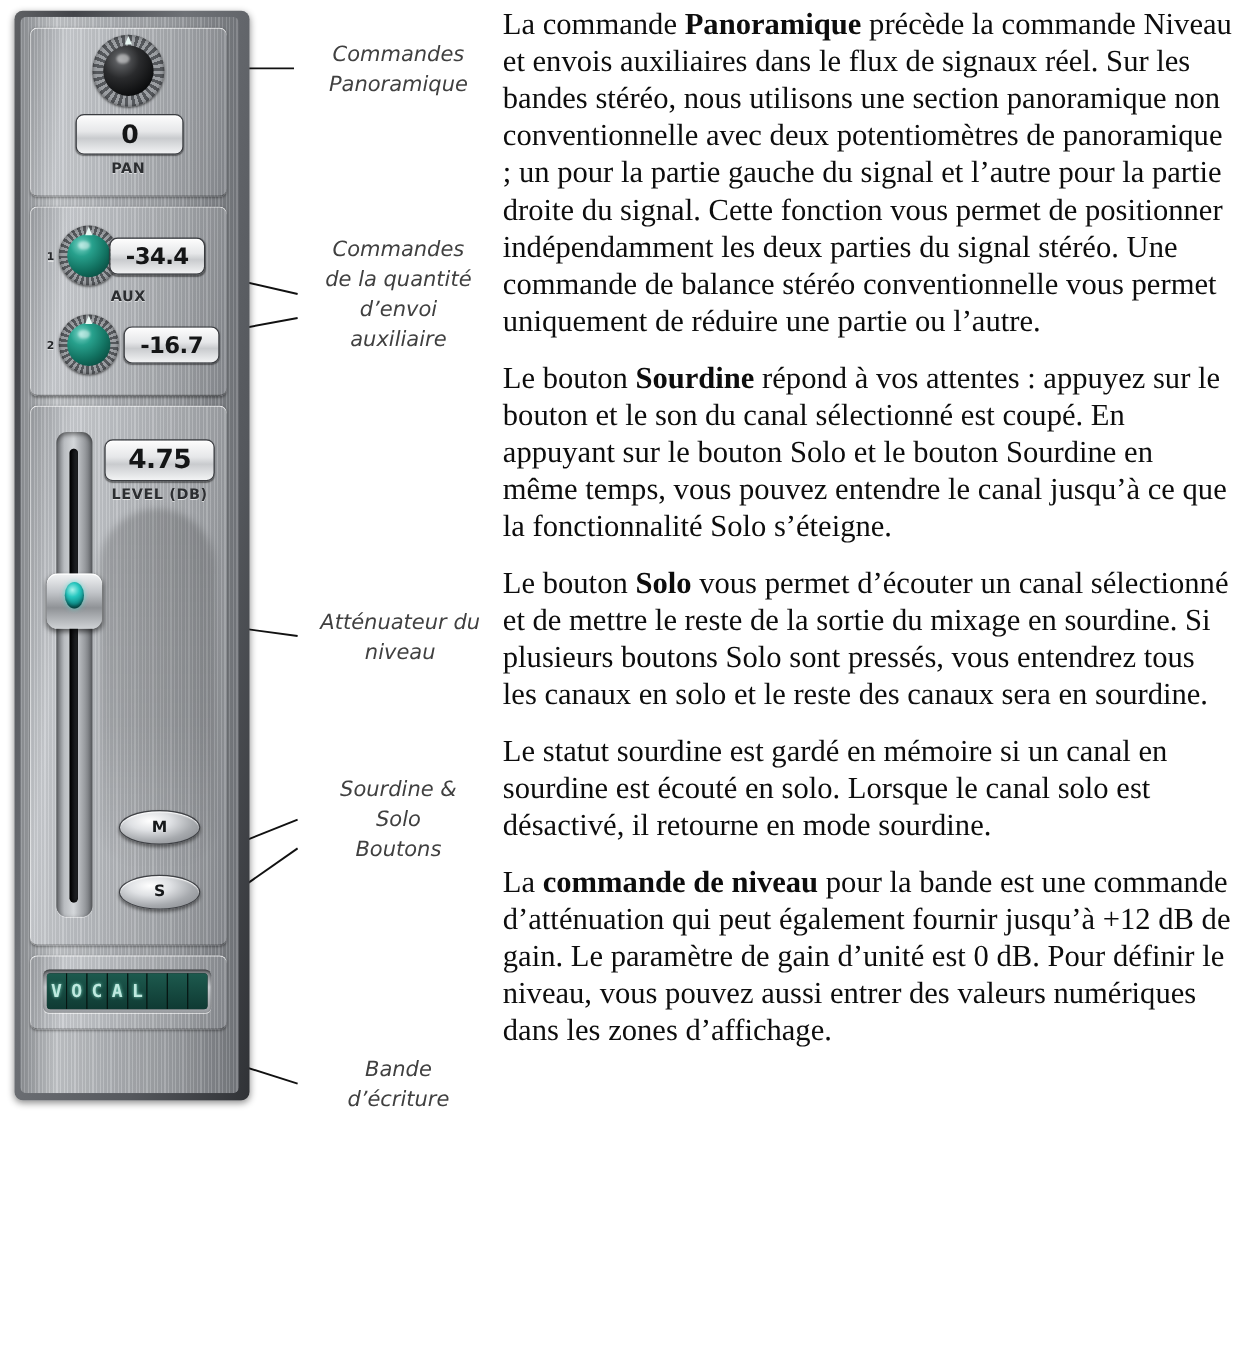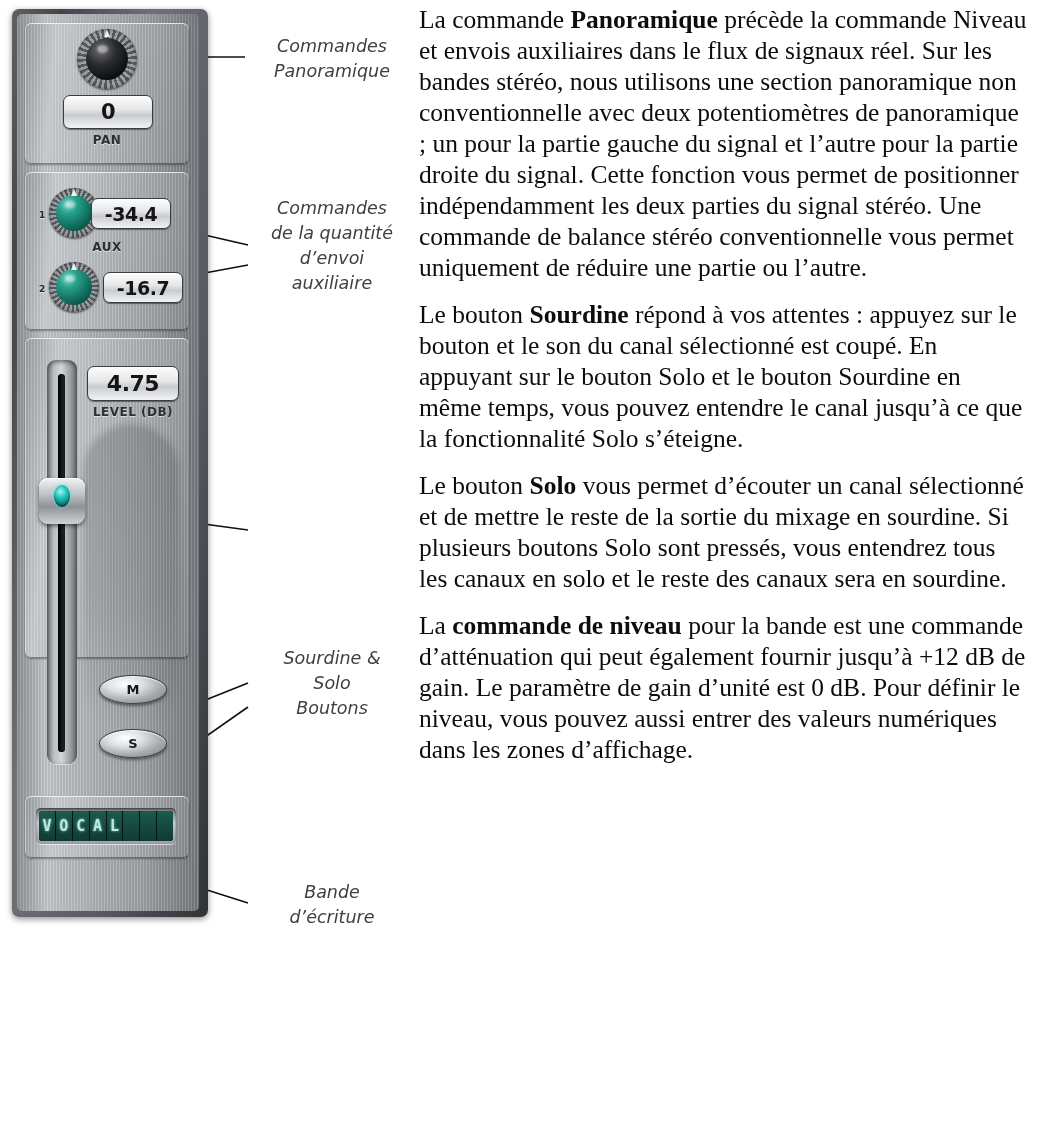--- a/index.html
+++ b/index.html
@@ -54,21 +54,21 @@
         rgba(0,0,0,.045) 1px, rgba(0,0,0,.045) 3px),
       linear-gradient(95deg,#9a9da1 0%,#c9ccd0 18%,#b4b7bb 48%,#a0a3a7 76%,#86898e 100%);
     box-shadow:
       inset 0 1px 0 rgba(255,255,255,.75),
       inset 0 -1px 0 rgba(0,0,0,.35),
       inset 1px 0 0 rgba(255,255,255,.4),
       0 1px 2px rgba(0,0,0,.35);
   }
   #panel-pan   { top: 9px;   height: 141px; }
   #panel-aux   { top: 158px; height: 158px; }
-  #panel-level { top: 324px; height: 320px; }
+  #panel-level { top: 324px; height: 450px; }
   #panel-name  { top: 782px; height: 62px; }
 
   
   .knob-collar {
     position: absolute;
     border-radius: 50%;
     background:
       repeating-conic-gradient(#55585c 0deg 6deg, #9b9ea2 6deg 12deg);
     box-shadow: 0 1px 2px rgba(0,0,0,.6), inset 0 0 3px rgba(0,0,0,.5);
   }
@@ -346,32 +346,37 @@
     <div>Panoramique</div>
   </div>
 
   <div class="callout" style="left:252px; top:196px; width:160px;">
     <div>Commandes</div>
     <div>de la quantité</div>
     <div>d’envoi</div>
     <div>auxiliaire</div>
   </div>
 
+  <div class="callout" style="left:252px; top:507px; width:163px;">
+    <div>Atténuateur du</div>
+    <div>niveau</div>
+  </div>
 
   <div class="callout" style="left:252px; top:646px; width:160px;">
     <div>Sourdine &amp;</div>
     <div>Solo</div>
     <div>Boutons</div>
   </div>
 
   <div class="callout" style="left:252px; top:880px; width:160px;">
     <div>Bande</div>
     <div>d’écriture</div>
   </div>
 
 </div>
 
 <div id="body-col">
   <p><span>La commande </span><b>Panoramique</b><span> précède la commande Niveau et envois auxiliaires dans le flux de signaux réel. Sur les bandes stéréo, nous utilisons une section panoramique non conventionnelle avec deux potentiomètres de panoramique ; un pour la partie gauche du signal et l’autre pour la partie droite du signal. Cette fonction vous permet de positionner indépendamment les deux parties du signal stéréo. Une commande de balance stéréo conventionnelle vous permet uniquement de réduire une partie ou l’autre.</span></p>
   <p><span>Le bouton </span><b>Sourdine</b><span> répond à vos attentes : appuyez sur le bouton et le son du canal sélectionné est coupé. En appuyant sur le bouton Solo et le bouton Sourdine en même temps, vous pouvez entendre le canal jusqu’à ce que la fonctionnalité Solo s’éteigne.</span></p>
   <p><span>Le bouton </span><b>Solo</b><span> vous permet d’écouter un canal sélectionné et de mettre le reste de la sortie du mixage en sourdine. Si plusieurs boutons Solo sont pressés, vous entendrez tous les canaux en solo et le reste des canaux sera en sourdine.</span></p>
+  <p><span>Le statut sourdine est gardé en mémoire si un canal en sourdine est écouté en solo. Lorsque le canal solo est désactivé, il retourne en mode sourdine.</span></p>
   <p><span>La </span><b>commande de niveau</b><span> pour la bande est une commande d’atténuation qui peut également fournir jusqu’à +12 dB de gain. Le paramètre de gain d’unité est 0 dB. Pour définir le niveau, vous pouvez aussi entrer des valeurs numériques dans les zones d’affichage.</span></p>
 </div>
 
 </body></html>

